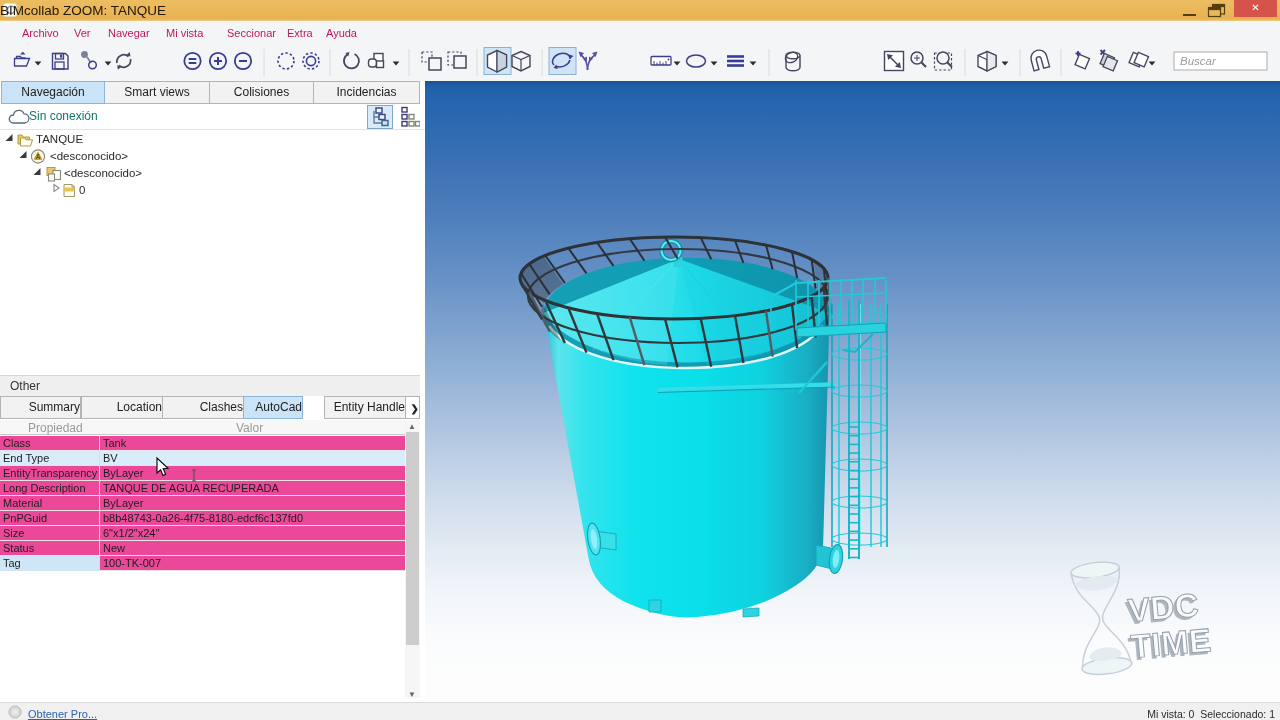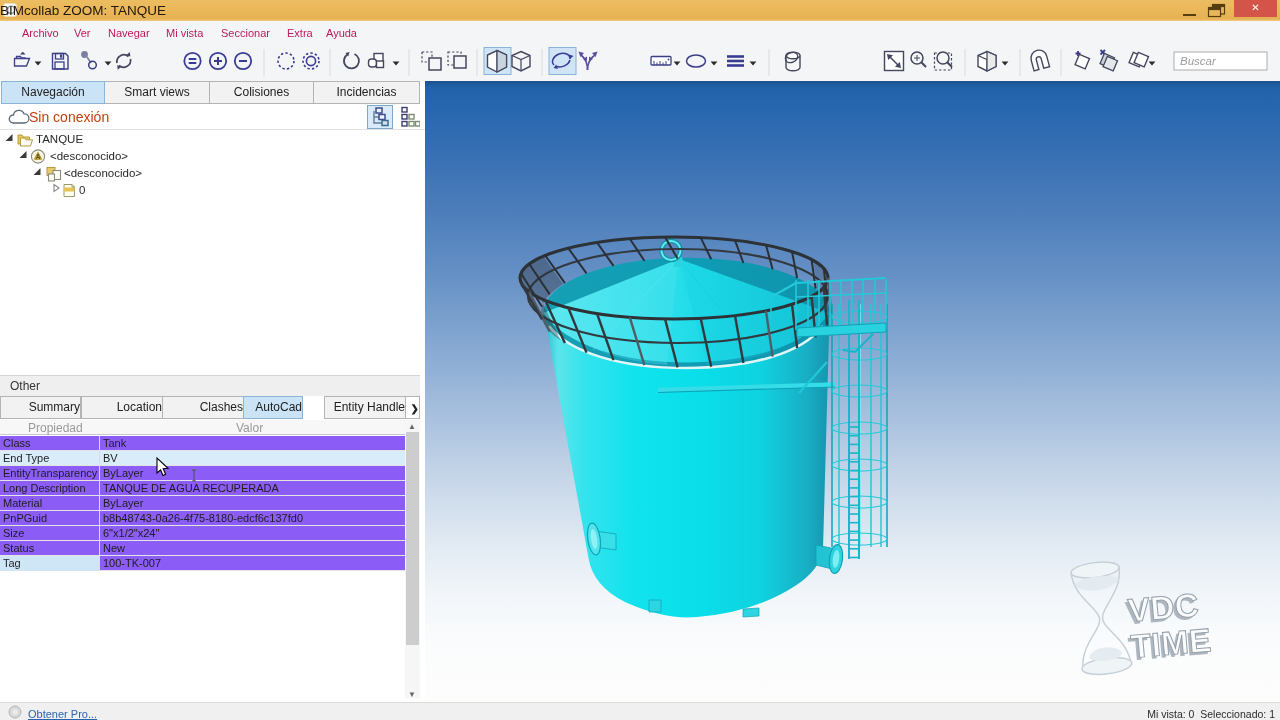--- a/index.html
+++ b/index.html
@@ -10,28 +10,28 @@
 #wtitle{left:0;top:3px;width:1280px;text-align:left;font-size:13.5px;color:#20180a}
 #btnmin{left:1183px;top:14px;width:13px;height:2px;background:#553f10}
 #btnclose{left:1234px;top:0;width:43px;height:17px;background:#d5544a;color:#fff;text-align:center;font-size:10px;line-height:16px}
 #menubar{left:0;top:21px;width:1280px;height:23px;background:#f4f5f6}
 .mi{position:absolute;top:6px;font-size:11px;color:#be185d}
 #toolbar{left:0;top:44px;width:1280px;height:37px;background:#f4f5f6}
 #lpanel{left:0;top:81px;width:425px;height:622px;background:#fff}
 .tab{position:absolute;top:0;height:23px;border:1px solid #b4b4b4;background:#f2f2f2;font-size:12px;color:#222;text-align:center;line-height:21px}
 .tabact{background:#cbe3f6;border-color:#8cb4d6}
 #sincon{left:0;top:23px;width:425px;height:26px;border-bottom:1px solid #e3e3e3;background:#fff}
-#sintxt{left:29px;top:5px;font-size:14px;color:#c2410c;position:absolute}
+#sintxt{left:29px;top:5px;font-size:12px;color:#0f766e;position:absolute}
 .treerow{position:absolute;font-size:11.5px;color:#2a2a2a}
 #otherbar{left:0;top:294px;width:420px;height:21px;background:#efefef;border-top:1px solid #d5d5d5;font-size:12px;color:#333;padding-left:10px;line-height:20px;position:absolute}
 .tab2{position:absolute;top:315px;height:23px;width:81px;border:1px solid #b4b4b4;background:#f2f2f2;font-size:12px;color:#222;text-align:right;line-height:21px}
 .tab2.tabact{background:#cbe3f6;border-color:#8cb4d6}
 #ptable{left:0;top:339px;width:405px;position:absolute;font-size:11.5px}
 .ph{position:absolute;color:#9a9a9a;font-size:12px}
-.prow{position:absolute;left:0;width:405px;height:15px;border-bottom:1px solid #e4e4e4;background:#8b5cf6}
+.prow{position:absolute;left:0;width:405px;height:15px;border-bottom:1px solid #e4e4e4;background:#ec4899}
 .prow .k{position:absolute;left:3px;top:0px;color:#1e1e1e;line-height:15px;white-space:nowrap;font-size:11px}
 .prow .v{position:absolute;left:103px;top:0px;color:#1e1e1e;line-height:15px;white-space:nowrap;font-size:11px}
 #vscroll{left:405px;top:339px;width:15px;height:278px;background:#f6f6f6;position:absolute}
 #vthumb{left:1px;top:12px;width:13px;height:213px;background:#cdcdcd;position:absolute}
 #statusbar{left:0;top:702px;width:1280px;height:18px;background:#f0f0f1;border-top:1px solid #dcdcdc}
 #obt{left:28px;top:5px;font-size:11px;color:#2b62b0;text-decoration:underline;position:absolute}
 #mv{right:5px;top:5px;font-size:10.5px;color:#2b2b2b;position:absolute}
 #viewport{left:425px;top:81px;width:855px;height:621px;background:linear-gradient(180deg,#1d518f 0%,#2161a9 1%,#2465ae 3%,#336db2 10%,#4a7cba 20%,#6590c5 31%,#84a7d1 42%,#a5bedd 53%,#c6d6e9 64%,#e0e9f2 74%,#f2f6fa 83%,#fbfcfd 91%,#fdfdfc 100%)}
 </style>
 </head>
@@ -53,21 +53,21 @@
       <rect x="4.5" y="4.5" width="12" height="2.6" fill="#553f10"></rect>
     </svg>
 </div>
 <div class="abs" id="btnclose">✕</div>
 
 <div class="abs" id="menubar">
 <span class="mi" style="left:22px">Archivo</span>
 <span class="mi" style="left:74px">Ver</span>
 <span class="mi" style="left:108px">Navegar</span>
 <span class="mi" style="left:166px">Mi vista</span>
-<span class="mi" style="left:221px">Seccionar</span>
+<span class="mi" style="left:227px">Seccionar</span>
 <span class="mi" style="left:287px">Extra</span>
 <span class="mi" style="left:326px">Ayuda</span>
 </div>
 
 <div class="abs" id="toolbar">
 <svg width="1280" height="37" id="tbsvg">
       <line x1="264" y1="5" x2="264" y2="32" stroke="#d9dade" stroke-width="1"></line>
 <line x1="330" y1="5" x2="330" y2="32" stroke="#d9dade" stroke-width="1"></line>
 <line x1="409" y1="5" x2="409" y2="32" stroke="#d9dade" stroke-width="1"></line>
 <line x1="477" y1="5" x2="477" y2="32" stroke="#d9dade" stroke-width="1"></line>

